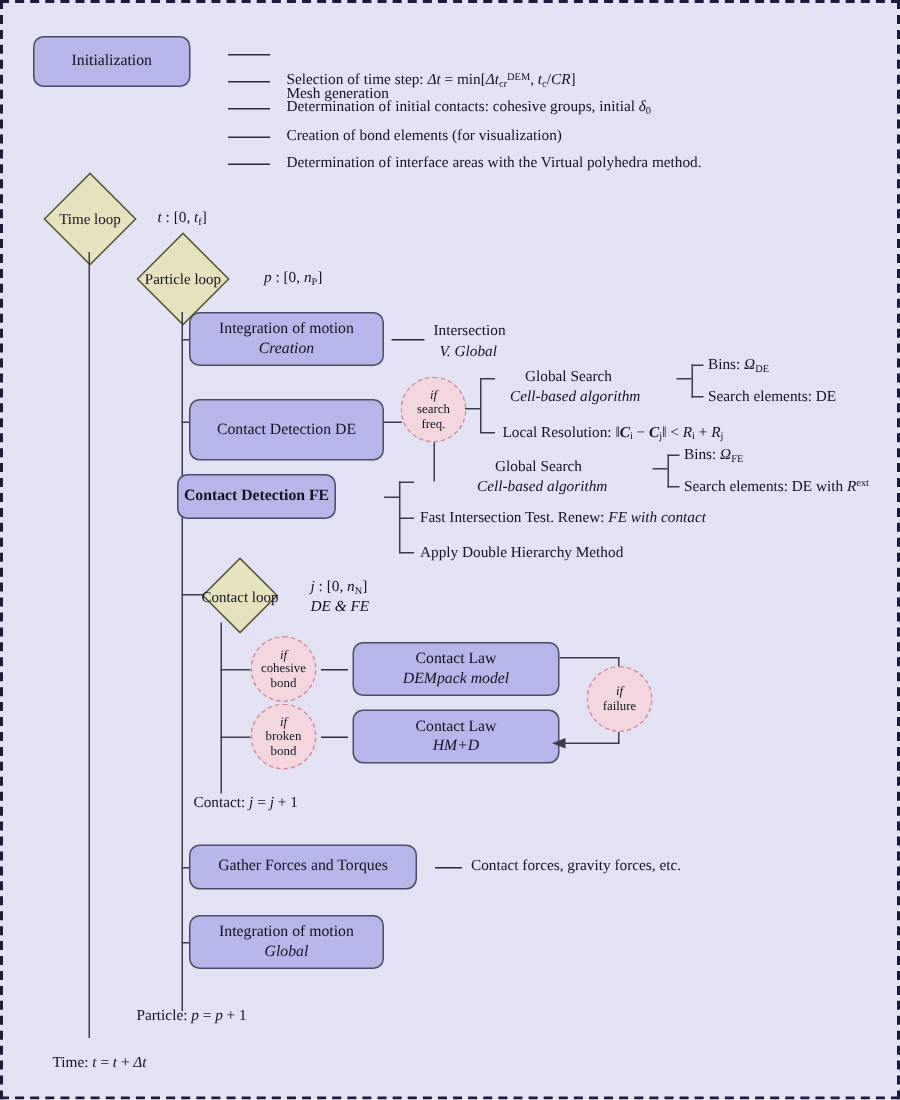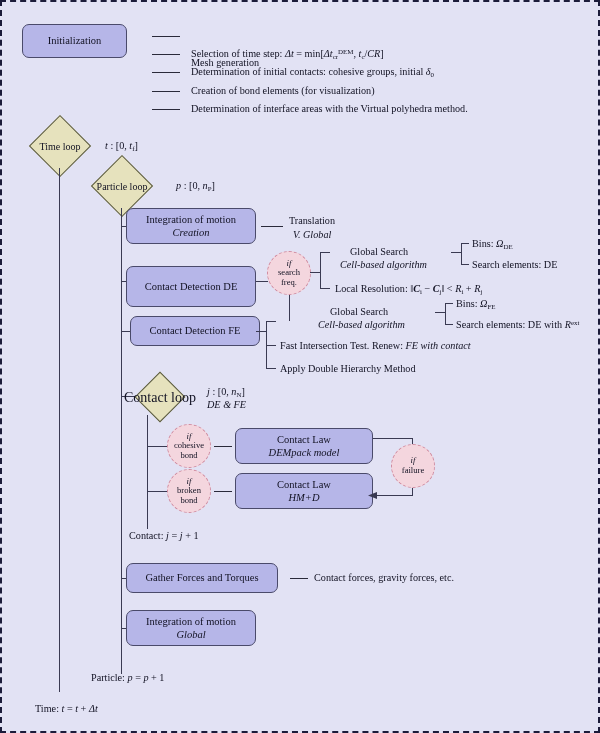--- a/index.html
+++ b/index.html
@@ -116,21 +116,21 @@
   </div>
 
   <div class="vline" style="left:119px;top:206px;height:466px;"></div>
 
   <div class="hline" style="left:119px;top:224px;width:12px;"></div>
   <div class="box" style="left:124px;top:206px;width:130px;height:36px;">
     <span>Integration of motion</span>
     <span class="l2">Creation</span>
   </div>
   <div class="dash" style="left:259px;top:224px;width:22px;"></div>
-  <div class="txt" style="left:287px;top:212px;">Translation</div>
+  <div class="txt" style="left:287px;top:212px;">Intersection</div>
   <div class="txt it" style="left:291px;top:226px;">V. Global</div>
 
   <div class="hline" style="left:119px;top:279px;width:12px;"></div>
   <div class="box" style="left:124px;top:264px;width:130px;height:41px;">
     <span>Contact Detection DE</span>
   </div>
 
   <div class="hline" style="left:254px;top:279px;width:12px;"></div>
   <div class="circ" style="left:265px;top:249px;width:44px;height:44px;">
     <span class="it">if</span>
@@ -154,21 +154,21 @@
   <div class="hline" style="left:449px;top:250px;width:10px;"></div>
   <div class="vline" style="left:459px;top:241px;height:22px;"></div>
   <div class="hline" style="left:459px;top:241px;width:8px;"></div>
   <div class="hline" style="left:459px;top:262px;width:8px;"></div>
   <div class="txt" style="left:470px;top:235px;">
     Bins: <span class="mi">Ω</span><sub>DE</sub>
   </div>
   <div class="txt" style="left:470px;top:256px;">Search elements: DE</div>
 
   <div class="hline" style="left:119px;top:329px;width:12px;"></div>
-  <div class="box" style="left:128px;top:314px;width:130px;height:30px;">
+  <div class="box" style="left:116px;top:314px;width:106px;height:30px;font-weight:bold;">
     <span>Contact Detection FE</span>
   </div>
 
   <div class="hline" style="left:254px;top:329px;width:10px;"></div>
   <div class="vline" style="left:264px;top:319px;height:48px;"></div>
   <div class="hline" style="left:264px;top:319px;width:10px;"></div>
   <div class="hline" style="left:264px;top:343px;width:10px;"></div>
   <div class="hline" style="left:264px;top:366px;width:10px;"></div>
 
   <div class="txt ctr" style="left:328px;top:303px;">Global Search</div>
@@ -186,21 +186,21 @@
   <div class="txt" style="left:454px;top:295px;">
     Bins: <span class="mi">Ω</span><sub>FE</sub>
   </div>
   <div class="txt" style="left:454px;top:316px;">
     Search elements: DE with <span class="mi">R</span><sup>ext</sup>
   </div>
 
   <div class="hline" style="left:119px;top:394px;width:16px;"></div>
   <div class="diamond" style="left:140px;top:377px;width:36px;height:36px;"></div>
   <div class="diamond-label" style="left:114px;top:386px;width:88px;height:20px;">
-    <span style="font-size:14px">Contact loop</span>
+    <span style="font-size:10px">Contact loop</span>
   </div>
   <div class="txt" style="left:205px;top:383px;">
     <span class="mi">j</span> : [0, <span class="mi">n</span><sub>N</sub>]
   </div>
   <div class="txt it" style="left:205px;top:396px;">DE &amp; FE</div>
 
   <div class="vline" style="left:145px;top:413px;height:114px;"></div>
 
   <div class="hline" style="left:145px;top:444px;width:20px;"></div>
   <div class="circ" style="left:165px;top:422px;width:44px;height:44px;">

